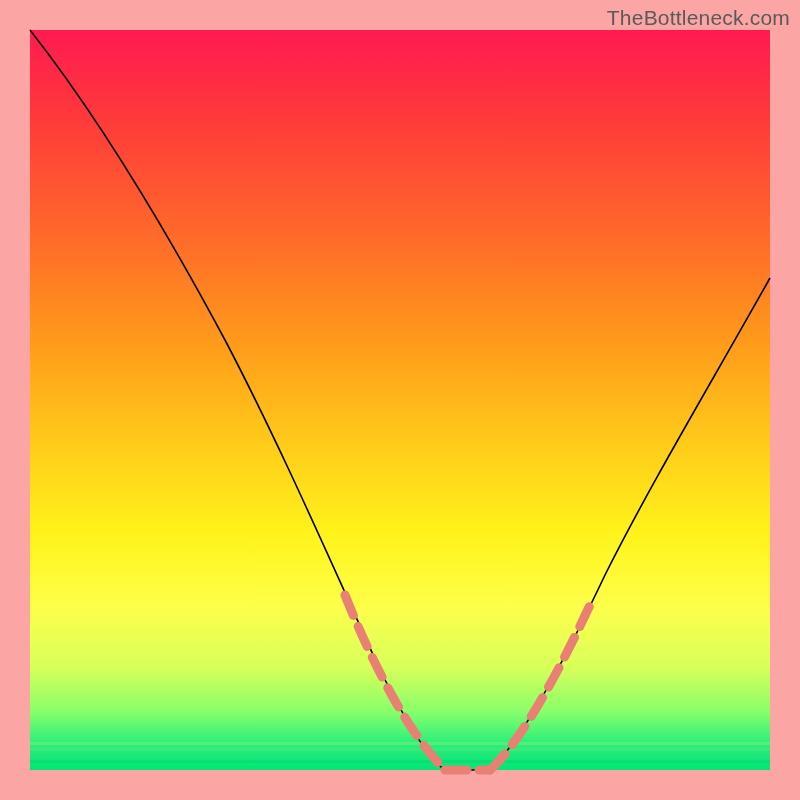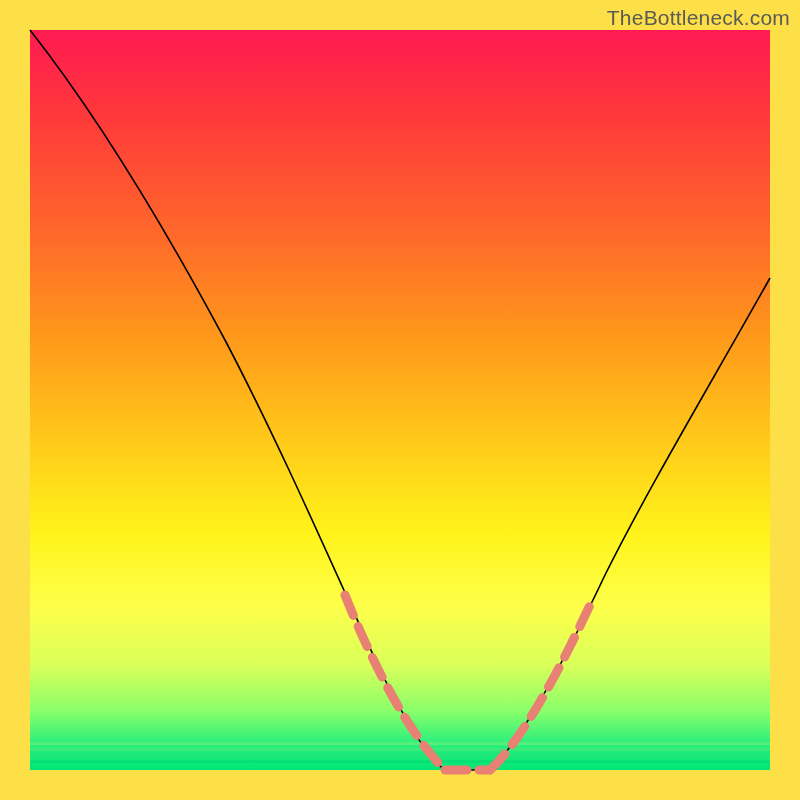--- a/index.html
+++ b/index.html
@@ -10,21 +10,21 @@
     background: #000;
     overflow: hidden;
     font-family: Arial, Helvetica, sans-serif;
   }
   .frame {
     position: absolute;
     left: 0;
     top: 0;
     width: 800px;
     height: 800px;
-    background: #fde047;
+    background: #fca5a5;
   }
   .plot-area {
     position: absolute;
     left: 30px;
     top: 30px;
     width: 740px;
     height: 740px;
     background: linear-gradient(to bottom,
       #ff1a52 0%,
       #ff3a3a 12%,

